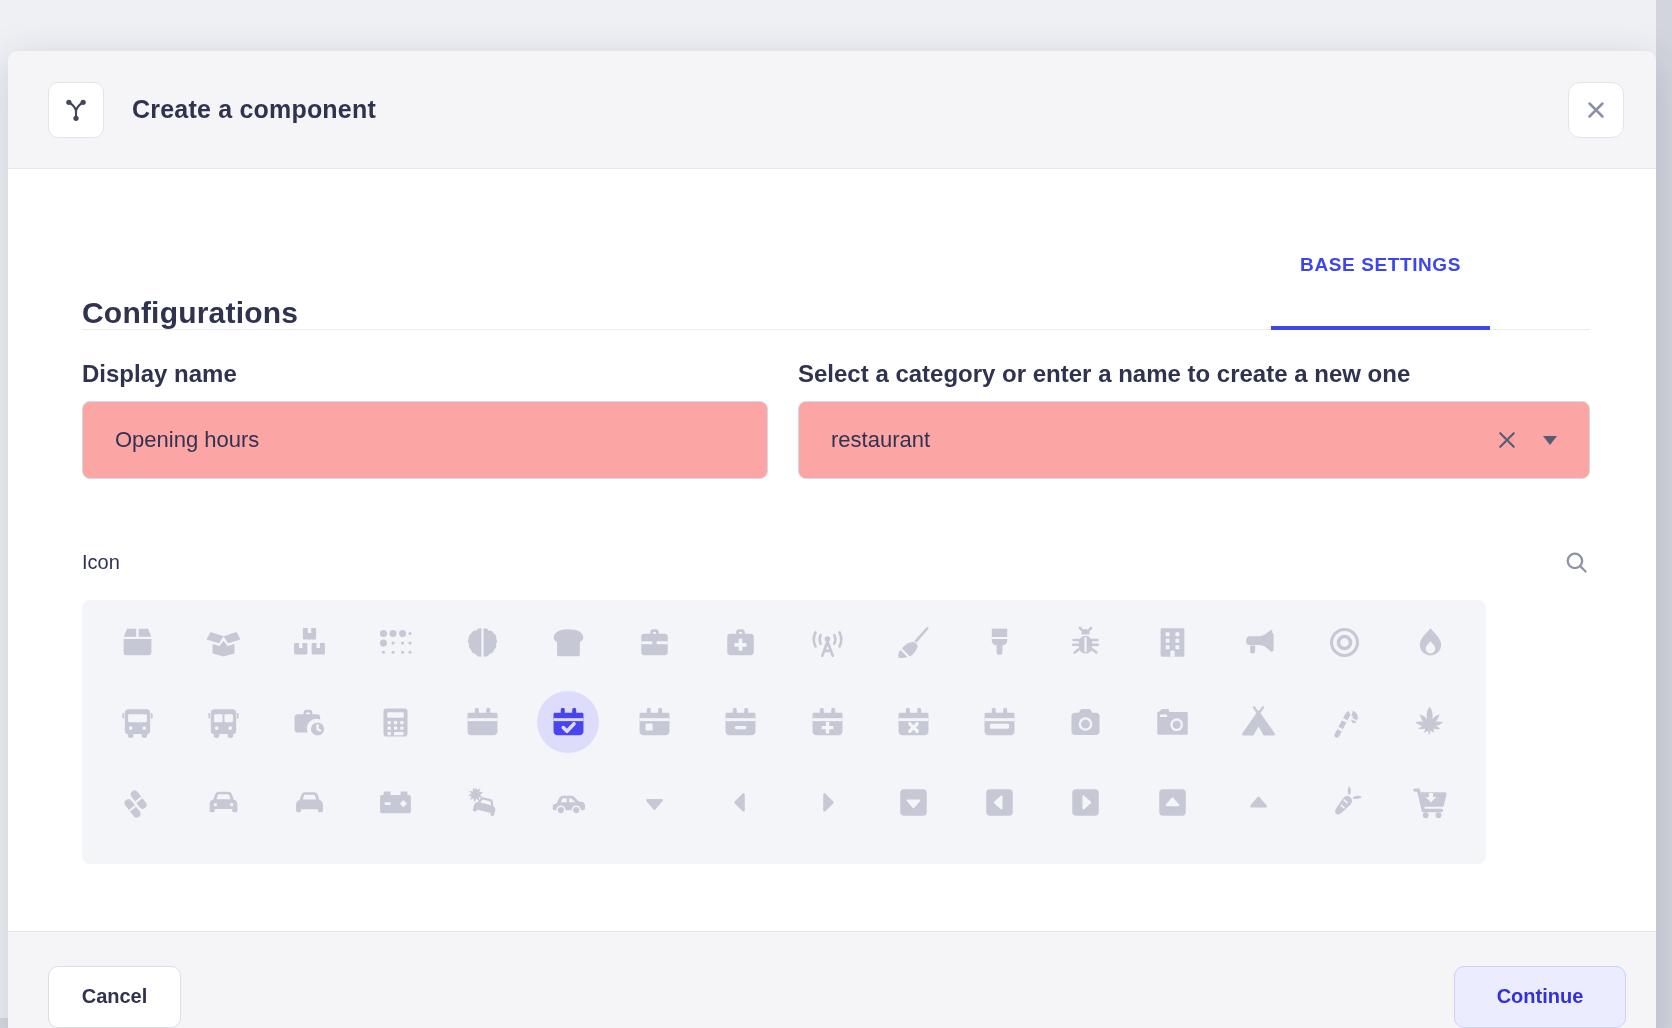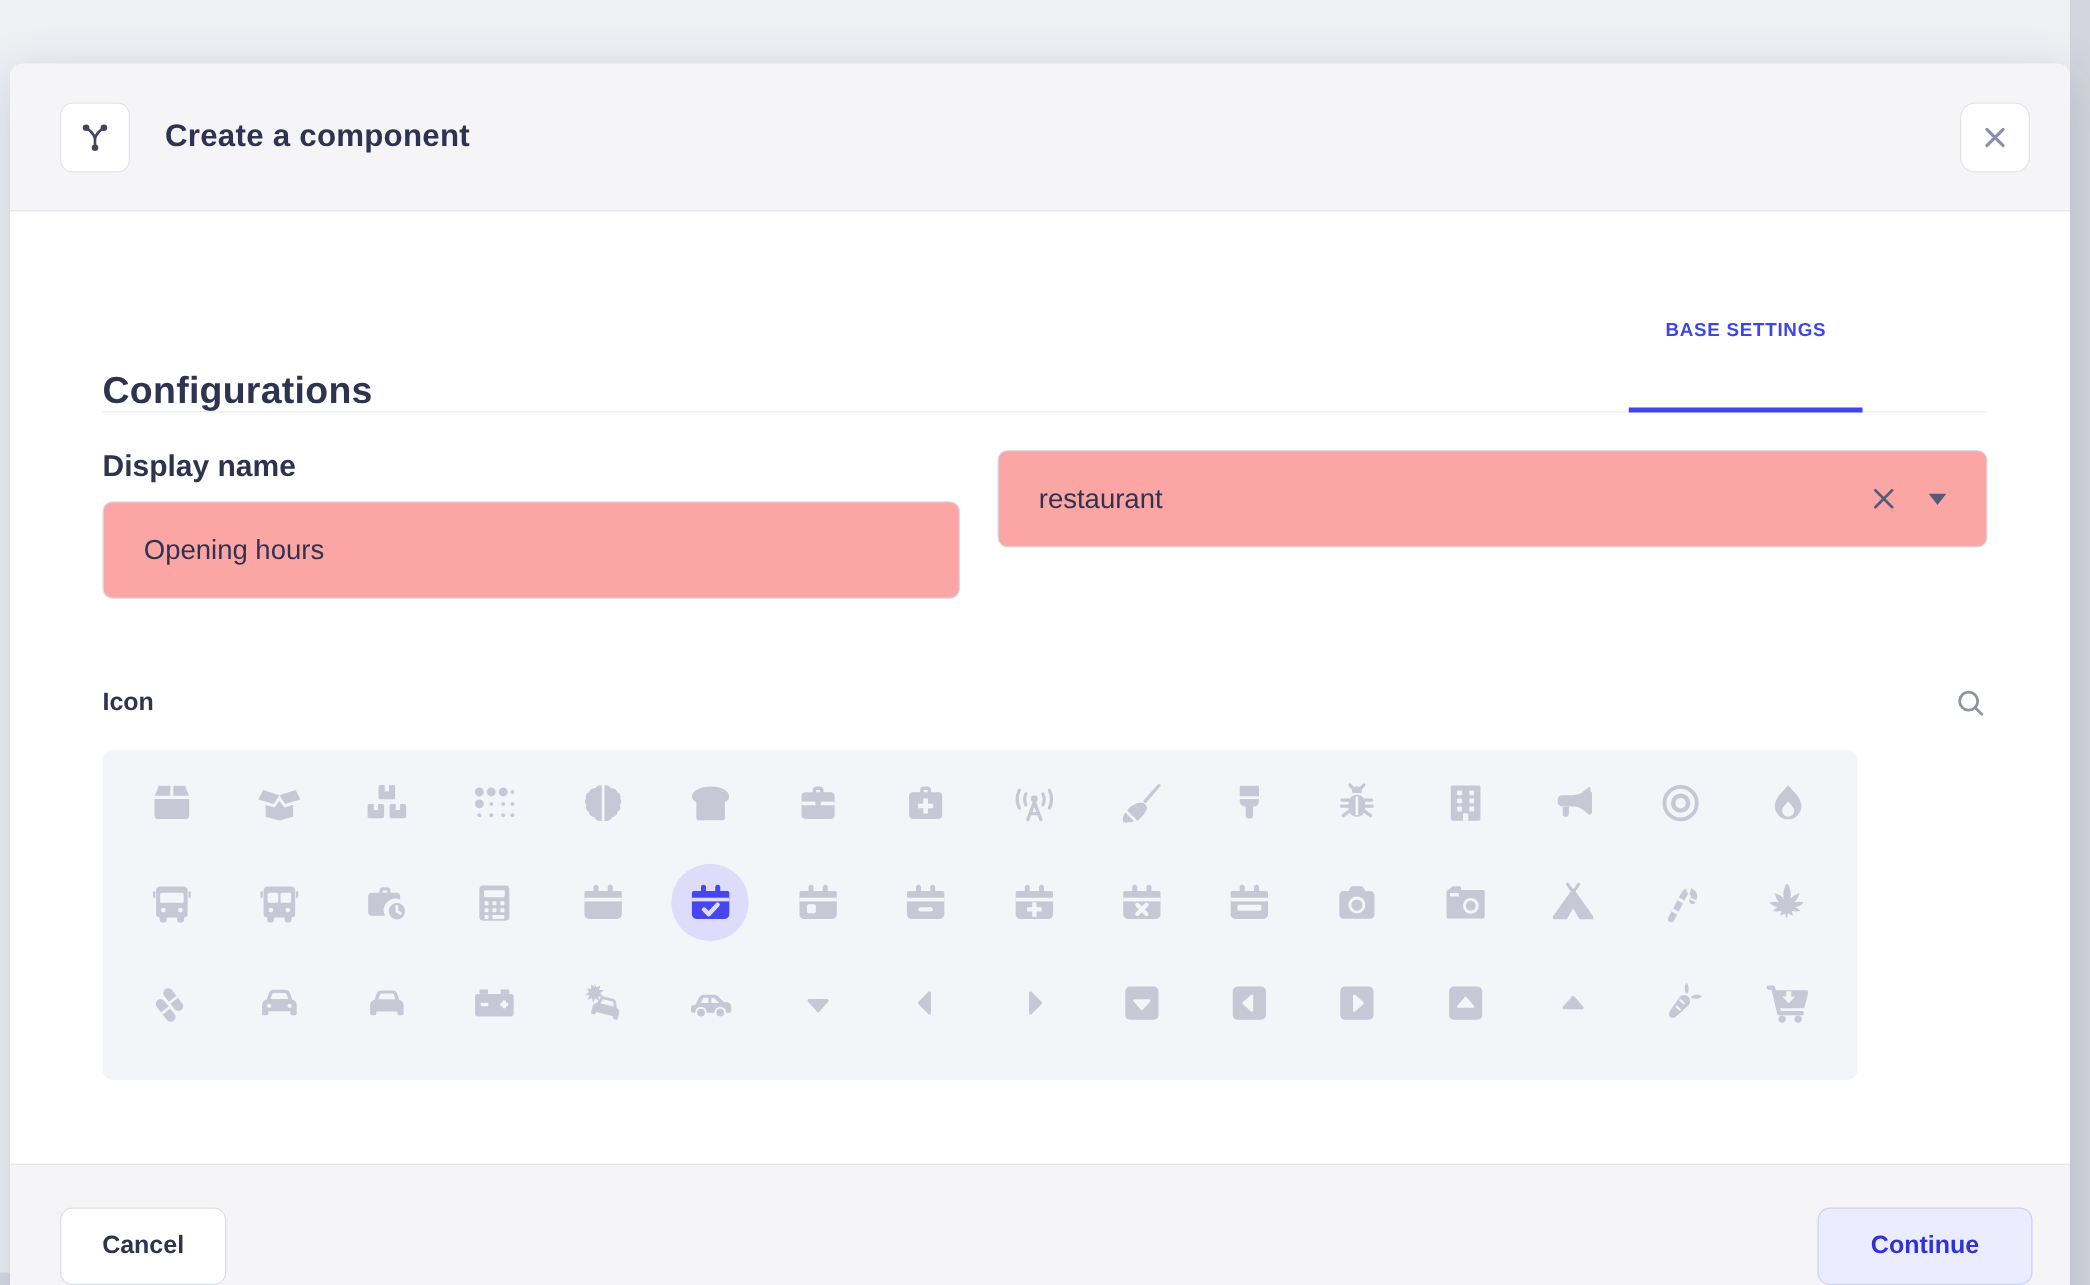--- a/index.html
+++ b/index.html
@@ -25,37 +25,37 @@
   .close-btn svg { width:26px; height:26px; }
 
   
   .modal-body { flex:1; padding:0 66px 0 74px; }
 
   .head-row { position:relative; height:161px; padding-top:30px; display:flex; align-items:flex-end; }
   .head-row::after { content:''; position:absolute; left:0; right:0; bottom:0; height:1px; background:#eaebf0; }
   .config-heading { font-size:30px; font-weight:700; letter-spacing:.2px; }
   .tabs { margin-left:auto; margin-right:100px; display:flex; height:100%; }
   .tab { position:relative; height:100%; display:flex; align-items:center; padding:0 29px;
-         font-size:15px; font-weight:700; letter-spacing:.6px; color:#636b7e; cursor:pointer; }
+         font-size:19px; font-weight:700; letter-spacing:.6px; color:#636b7e; cursor:pointer; }
   .tab.active { color:#3d46ed; }
   .tab.active::after { content:''; position:absolute; left:0; right:0; bottom:0; height:4.5px; background:#3d46ed; z-index:1; }
 
   .fields-row { display:grid; grid-template-columns:686px 1fr; column-gap:30px; margin-top:30px; }
   .field-label { font-size:24px; font-weight:700; margin-bottom:13px; }
   .text-input, .select-box { width:100%; height:78px; border:1px solid #d8dae3; border-radius:8px; background:#fca5a5;
                  font-size:22px; color:#303350; padding:0 32px; font-family:"Liberation Sans",sans-serif; }
   .text-input { outline:none; }
   .select-box { display:flex; align-items:center; cursor:pointer; }
   .select-value { flex:1; }
   .clear-icon { width:28px; height:28px; cursor:pointer; margin-right:22px; }
   .caret-down-glyph { width:0; height:0; border-left:7px solid transparent; border-right:7px solid transparent;
                       border-top:9px solid #565c75; cursor:pointer; }
 
   .icon-label-row { margin-top:70px; display:flex; align-items:center; justify-content:space-between; }
-  .icon-label { font-size:20px; font-weight:700; }
+  .icon-label { font-size:20px; font-weight:400; }
   .search-icon { width:27px; height:27px; cursor:pointer; }
 
   .icon-panel { margin-top:24px; width:1404px; background:#f4f5f8; border-radius:8px;
                 padding:2px 12px 22px 12px; }
   .icon-grid { display:grid; grid-template-columns:repeat(16,1fr); grid-auto-rows:80px; }
   .icon-cell { position:relative; display:flex; align-items:center; justify-content:center;
                color:#c6c8d5; cursor:pointer; --cut:#f4f5f8; }
   .icon-cell svg { width:37px; height:37px; fill:currentColor; position:relative; }
   .icon-cell.selected { color:#4845ef; --cut:#dedcfb; }
   .icon-cell.selected::before { content:''; position:absolute; width:62px; height:62px; border-radius:50%;
@@ -103,20 +103,21 @@
         <div class="tab active">BASE SETTINGS</div>
       </div>
     </div>
 
     <div class="fields-row">
       <div class="field">
         <div class="field-label">Display name</div>
         <input class="text-input" type="text" value="Opening hours" style="">
       </div>
       <div class="field">
+        <div class="field-label">Select a category or enter a name to create a new one</div>
         <div class="select-box">
           <div class="select-value">restaurant</div>
           <svg class="clear-icon" viewBox="0 0 24 24">
             <path d="M6.2 6.2l11.6 11.6M17.8 6.2L6.2 17.8" stroke="#565c75" stroke-width="1.8" stroke-linecap="round" fill="none"></path>
           </svg>
           <span class="caret-down-glyph"></span>
         </div>
       </div>
     </div>
 

